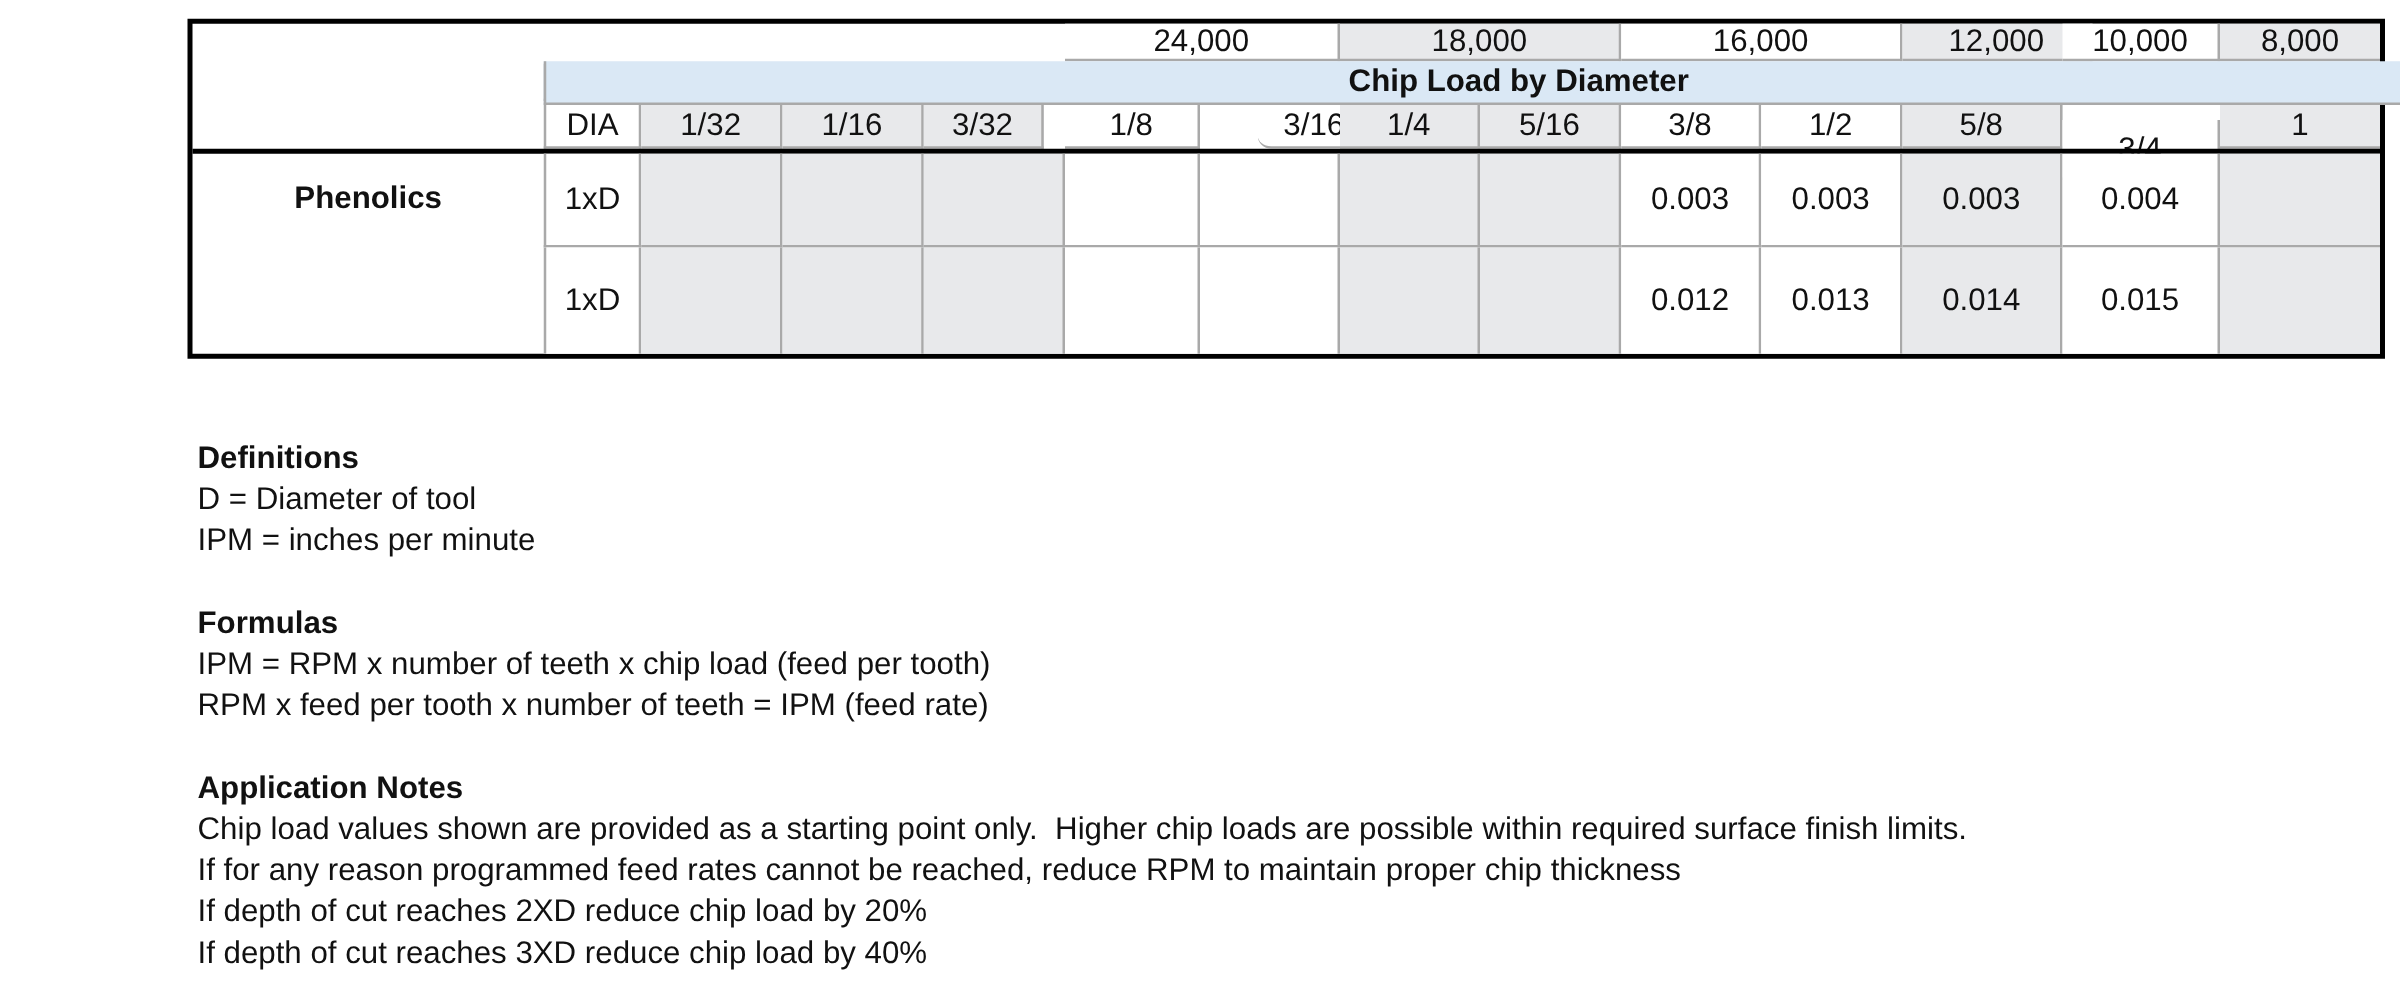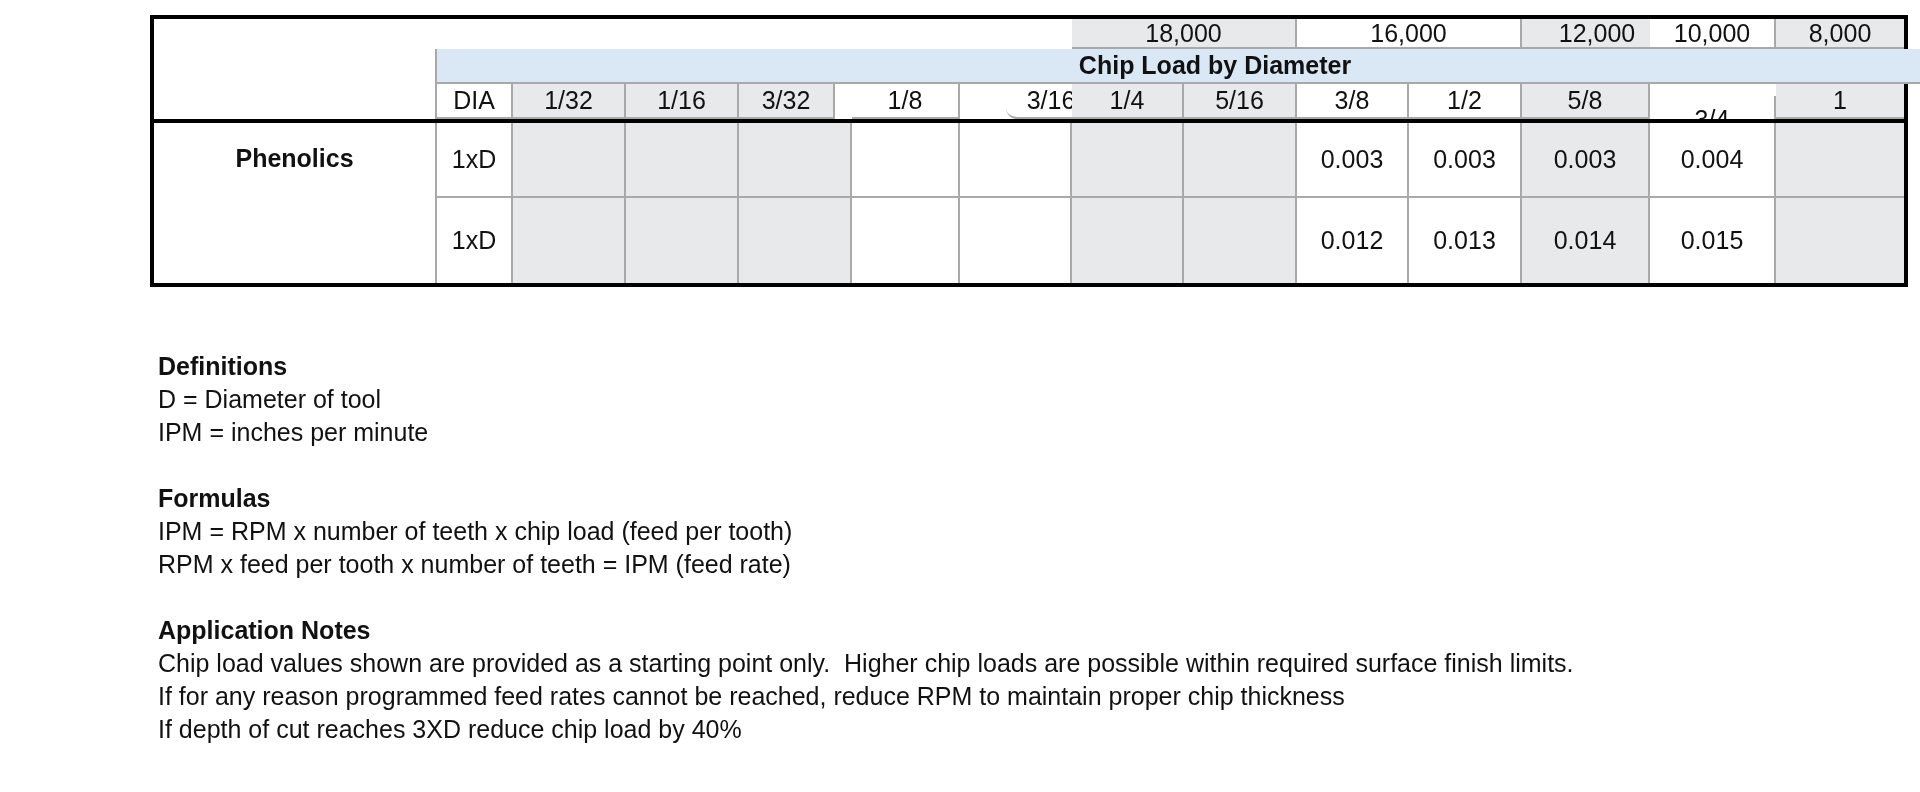--- a/index.html
+++ b/index.html
@@ -21,20 +21,21 @@
   .material { position: absolute; font-weight: bold; font-size: 25px; text-align: center; }
 </style>
 </head>
 <body>
 
 <div class="tbl">
 
   <div class="material" style="left:0; top:125px; width:281px;">Phenolics</div>
 
   <div class="cell white" style="left:281px; top:0; width:78px; height:30px; border-left:2px solid #a9a9a9;margin-top:32px;">RPM</div>
+  <div class="cell white" style="left:698px; top:0; width:220px; height:30px;">24,000</div>
   <div class="cell grey" style="left:918px; top:0; width:225px; height:30px;">18,000</div>
   <div class="cell white" style="left:1143px; top:0; width:225px; height:30px;">16,000</div>
   <div class="cell grey" style="left:1368px; top:0; width:152px; height:30px;">12,000</div>
   <div class="cell white" style="left:1496px; top:0; width:126px; height:30px;">10,000</div>
   <div class="cell grey" style="left:1622px; top:0; width:128px; height:30px; border-right:none;">8,000</div>
 
   <div class="cell blue bold" style="left:281px; top:30px; width:1558px; height:35px; border-left:2px solid #a9a9a9; border-right:none;">Chip Load by Diameter</div>
 
   <div class="cell white" style="left:281px; top:65px; width:78px; height:35px; border-left:2px solid #a9a9a9;">DIA</div>
   <div class="cell grey" style="left:359px; top:65px; width:113px; height:35px;">1/32</div>
@@ -86,14 +87,15 @@
   <div>D = Diameter of tool</div>
   <div>IPM = inches per minute</div>
   <div class="gap"></div>
   <div class="h">Formulas</div>
   <div>IPM = RPM x number of teeth x chip load (feed per tooth)</div>
   <div>RPM x feed per tooth x number of teeth = IPM (feed rate)</div>
   <div class="gap"></div>
   <div class="h">Application Notes</div>
   <div style="white-space:pre;">Chip load values shown are provided as a starting point only.  Higher chip loads are possible within required surface finish limits.</div>
   <div>If for any reason programmed feed rates cannot be reached, reduce RPM to maintain proper chip thickness</div>
+  <div>If depth of cut reaches 2XD reduce chip load by 20%</div>
   <div>If depth of cut reaches 3XD reduce chip load by 40%</div>
 </div>
 
 </body></html>

